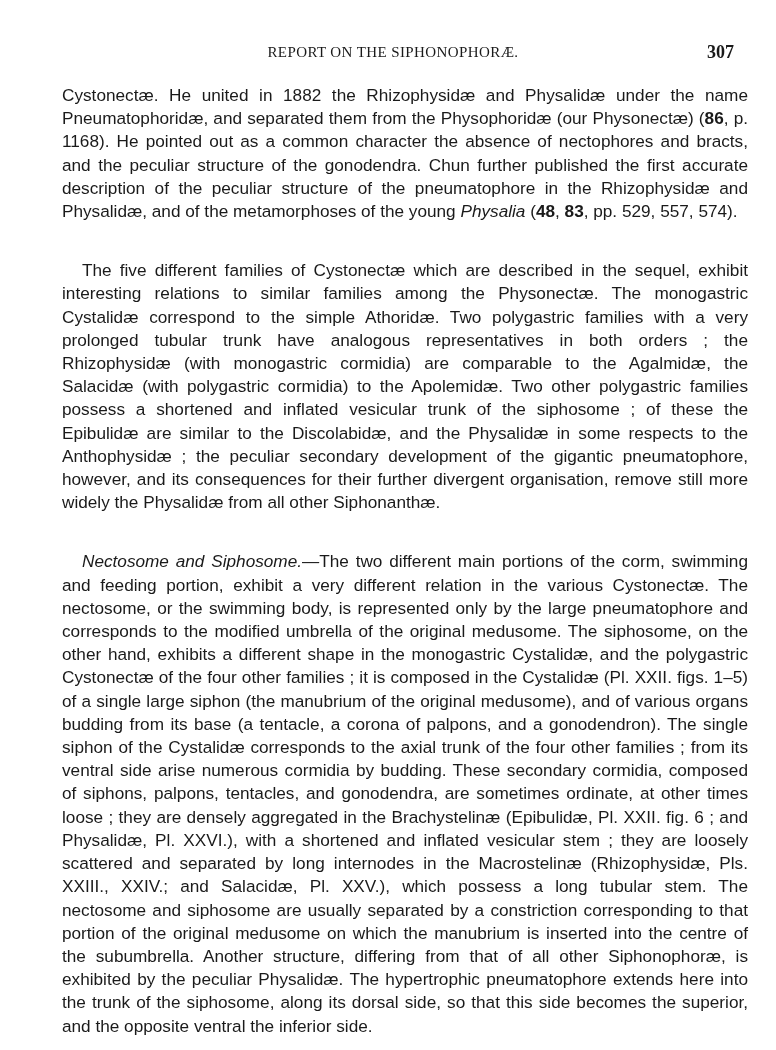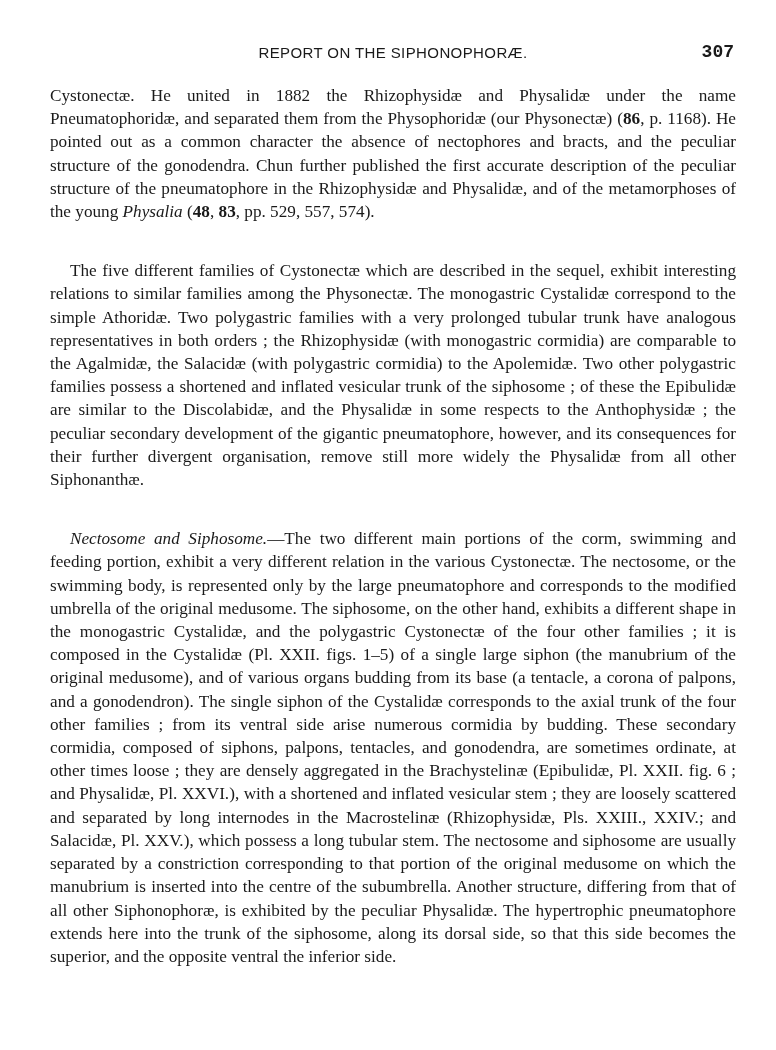--- a/index.html
+++ b/index.html
@@ -26,39 +26,39 @@
       top: 42px;
       left: 0;
       width: 686px;
       height: 22px;
     }
     .running-title {
       position: absolute;
       left: 0;
       width: 686px;
       text-align: center;
-      font-family: Liberation Sans, sans-serif;
+      font-family: Liberation Serif, serif;
       font-size: 15px;
       letter-spacing: 0.4px;
       top: 2px;
     }
     .page-number {
       position: absolute;
       right: 2px;
       top: 0;
-      font-family: Liberation Mono, monospace;
+      font-family: Liberation Serif, serif;
       font-size: 18px;
       font-weight: bold;
     }
     .body-text {
       position: absolute;
       top: 84px;
-      left: 0;
+      left: 12px;
       width: 686px;
-      font-family: Liberation Serif, serif;
+      font-family: Liberation Sans, sans-serif;
       font-size: 17.2px;
       line-height: 23.2px;
       text-align: justify;
     }
     .body-text p {
       margin: 0;
       text-indent: 0;
     }
     .body-text p.indent {
       text-indent: 20px;

